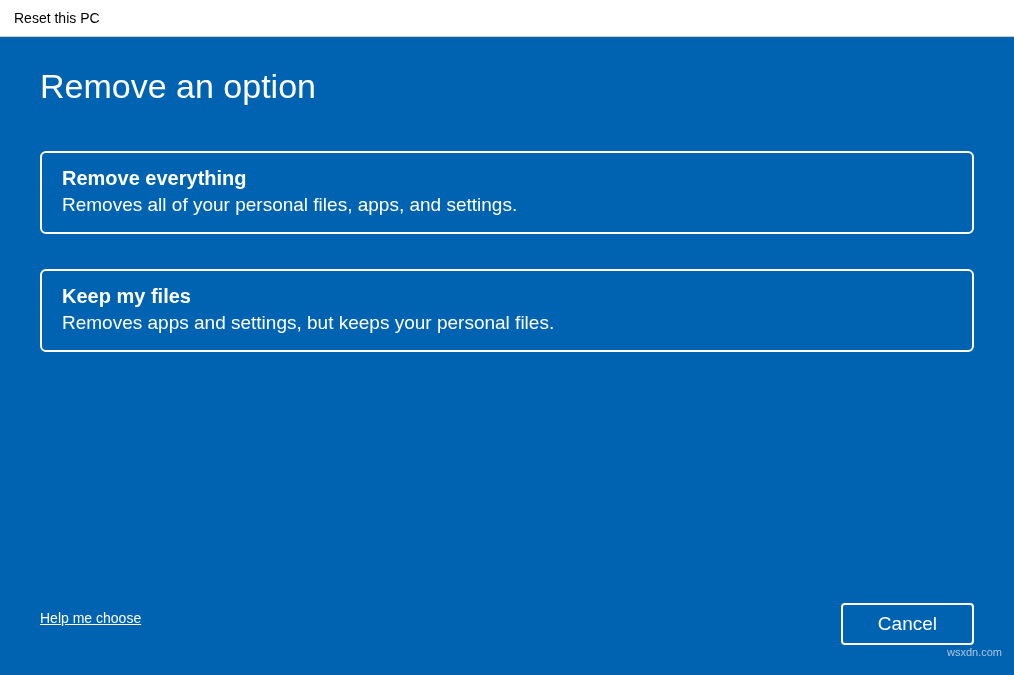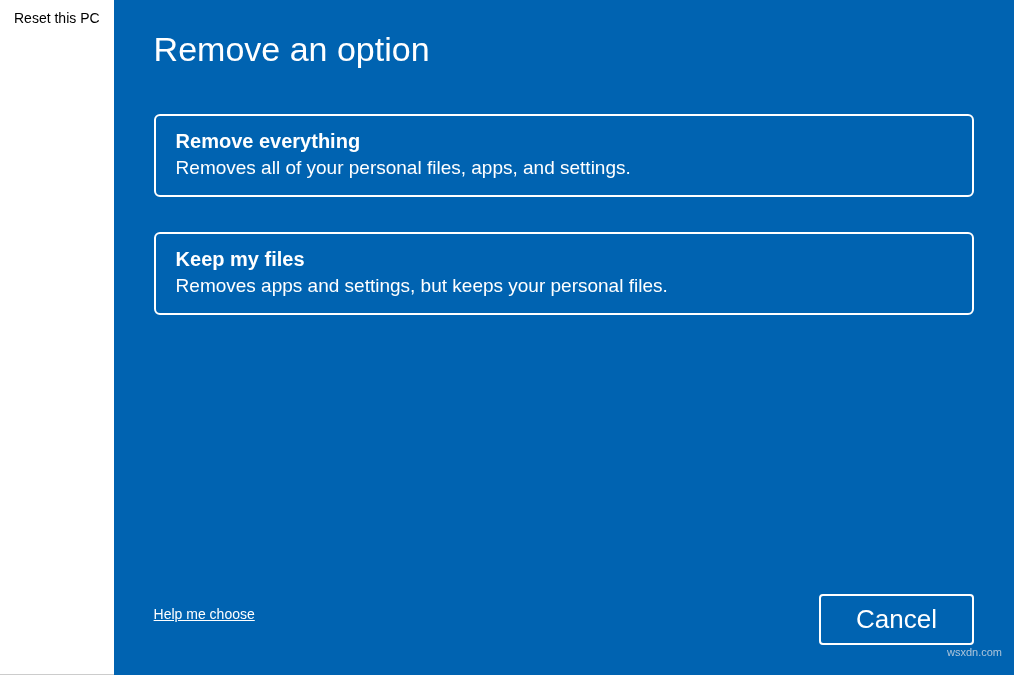--- a/index.html
+++ b/index.html
@@ -11,20 +11,21 @@
       font-family: 'Segoe UI', Tahoma, Geneva, Verdana, sans-serif;
       background: #fff;
       width: 1014px;
       height: 675px;
       overflow: hidden;
     }
     .window {
       width: 100%;
       height: 100%;
       display: flex;
+      flex-direction: column;
     }
     .title-bar {
       background: #ffffff;
       color: #000;
       padding: 10px 14px;
       font-size: 14px;
       border-bottom: 1px solid #ccc;
     }
     .content-area {
       flex: 1;
@@ -70,21 +71,21 @@
       color: #ffffff;
       font-size: 14px;
       text-decoration: underline;
       cursor: pointer;
     }
     .cancel-button {
       border: 2px solid #ffffff;
       border-radius: 4px;
       background: transparent;
       color: #ffffff;
-      font-size: 26px;
+      font-size: 19px;
       font-family: inherit;
       padding: 8px 35px;
       cursor: pointer;
       margin-top: 12px;
     }
     .watermark {
       position: absolute;
       right: 12px;
       bottom: 17px;
       font-size: 11px;

